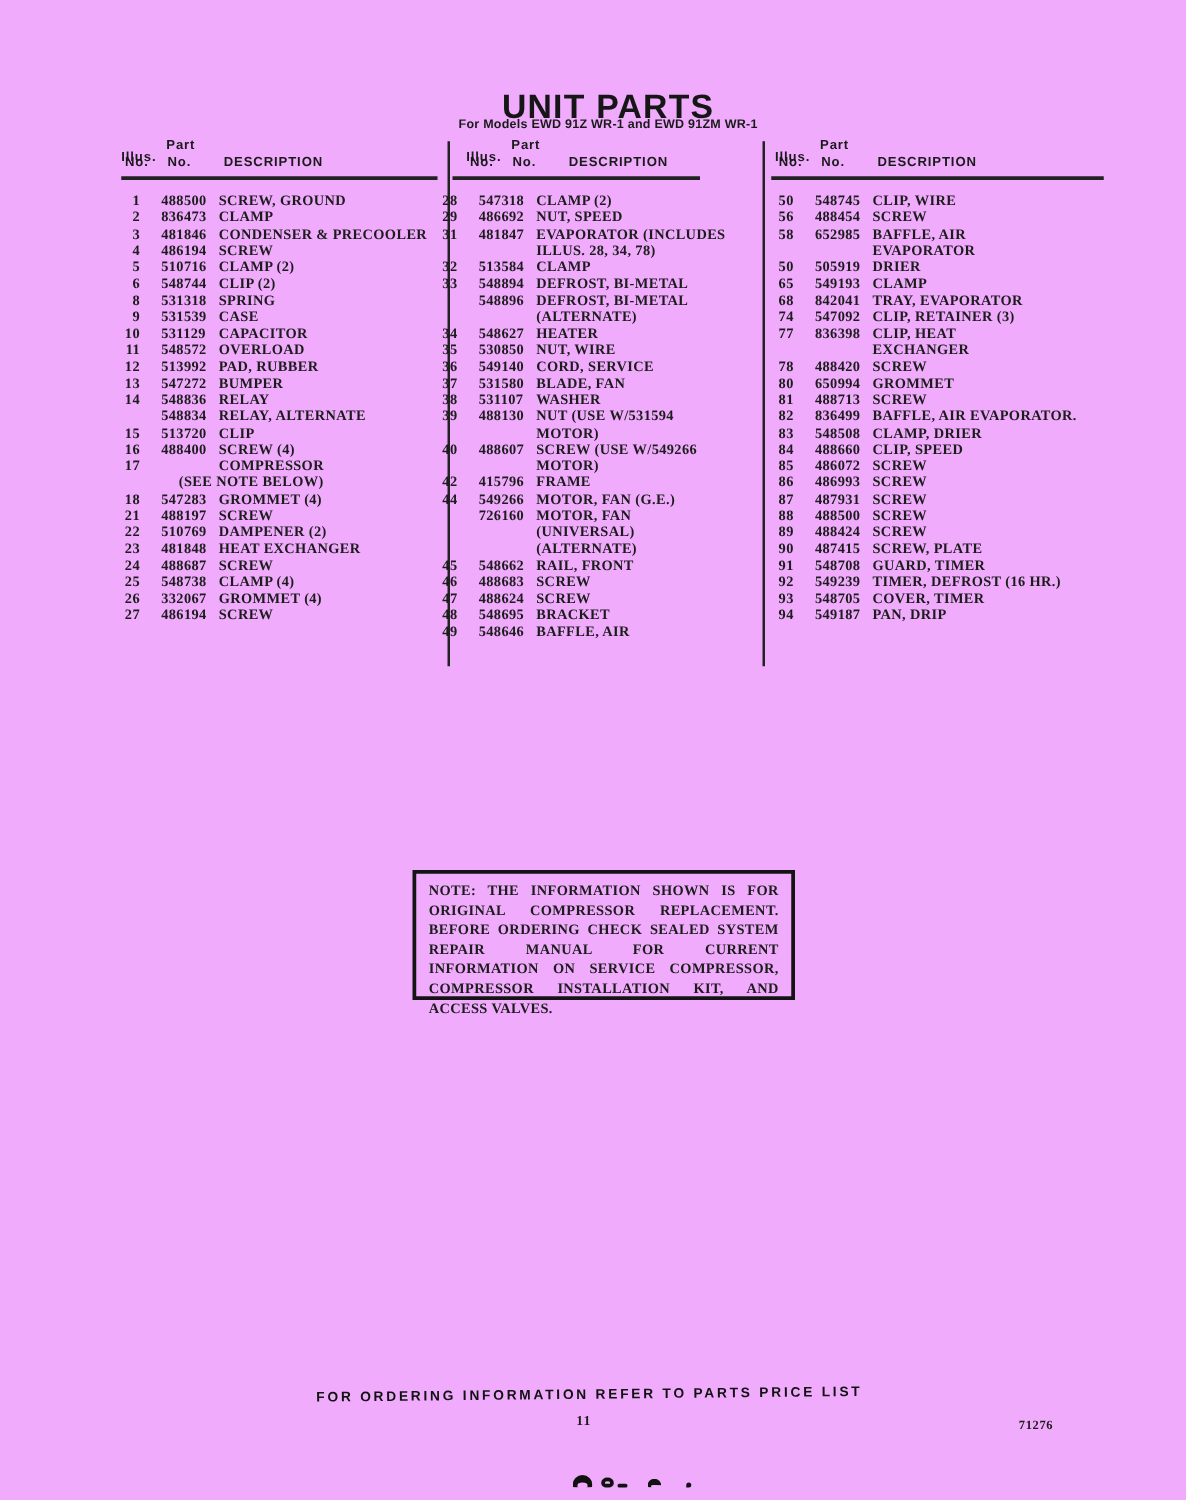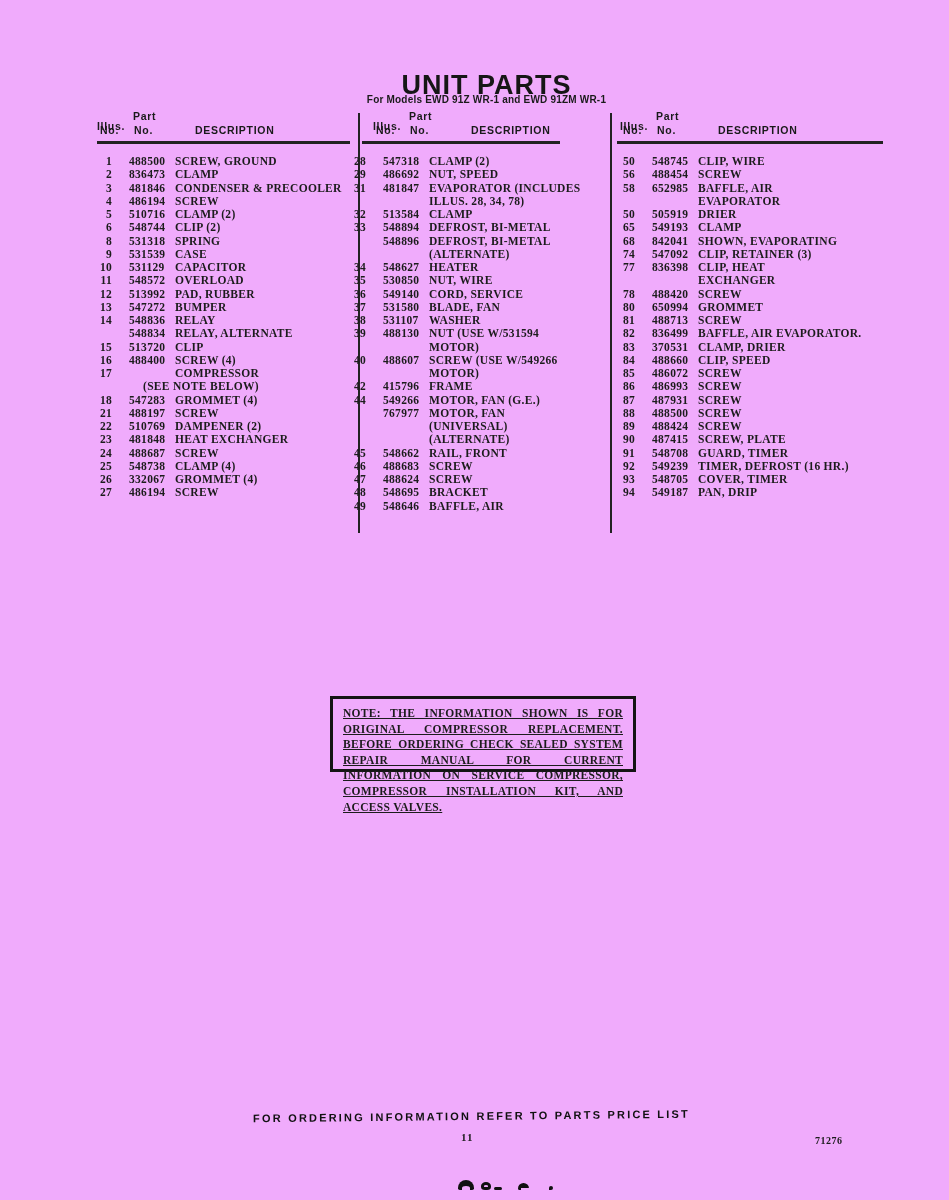--- a/index.html
+++ b/index.html
@@ -43,42 +43,41 @@
     color:#1a1a1a;line-height:14px;
   }
   .ch1{left:373px;}
   .ch0{left:97px;}
   .ch2{left:620px;}
   .col-header .r1, .col-header .r2{position:relative;height:14px;white-space:nowrap;}
   .h-illus{position:absolute;left:0;margin-top:10px;}
   .h-part{position:absolute;left:36px;}
   .h-no1{position:absolute;left:3px;}
   .h-no2{position:absolute;left:37px;}
-  .h-desc{position:absolute;left:98px;}
+  .h-desc{position:absolute;left:82px;}
   
   .rows{
     position:absolute;top:155px;
     font-size:11.5px;font-weight:bold;letter-spacing:0.3px;
     line-height:13.25px;
   }
   .rows0{left:97px;width:260px;}
   .rows1{left:351px;width:236px;}
   .rows2{left:620px;width:262px;}
   .prow{display:grid;grid-template-columns:24px 52px 1fr;white-space:nowrap;}
   .prow .illus{text-align:right;padding-right:9px;}
   .prow .part{padding-left:8px;}
   .prow .desc{padding-left:2px;}
   .prow .desc.indent-part{grid-column:2 / 4;padding-left:22px;}
   
   .note-box{
-    position:absolute;left:330px;top:696px;width:306px;height:76px;
+    position:absolute;left:330px;top:696px;width:306px;height:104px;
     border:3px solid #141414;
     box-sizing:border-box;
     padding:7px 10px 0 10px;
-    text-decoration:underline;
   }
   .note-box p{
     margin:0;
     font-size:11.5px;font-weight:bold;letter-spacing:0.3px;
     line-height:15.6px;
     text-align:justify;
   }
   
   .footer-line{
     position:absolute;left:253px;top:1110px;
@@ -379,21 +378,21 @@
         <span class="part">415796</span>
         <span class="desc">FRAME</span>
       </div>
       <div class="prow">
         <span class="illus">44</span>
         <span class="part">549266</span>
         <span class="desc">MOTOR, FAN (G.E.)</span>
       </div>
       <div class="prow">
         <span class="illus"></span>
-        <span class="part">767977</span>
+        <span class="part">726160</span>
         <span class="desc">MOTOR, FAN</span>
       </div>
       <div class="prow">
         <span class="illus"></span>
         <span class="part"></span>
         <span class="desc">(UNIVERSAL)</span>
       </div>
       <div class="prow">
         <span class="illus"></span>
         <span class="part"></span>
@@ -452,21 +451,21 @@
         <span class="desc">DRIER</span>
       </div>
       <div class="prow">
         <span class="illus">65</span>
         <span class="part">549193</span>
         <span class="desc">CLAMP</span>
       </div>
       <div class="prow">
         <span class="illus">68</span>
         <span class="part">842041</span>
-        <span class="desc">SHOWN, EVAPORATING</span>
+        <span class="desc">TRAY, EVAPORATOR</span>
       </div>
       <div class="prow">
         <span class="illus">74</span>
         <span class="part">547092</span>
         <span class="desc">CLIP, RETAINER (3)</span>
       </div>
       <div class="prow">
         <span class="illus">77</span>
         <span class="part">836398</span>
         <span class="desc">CLIP, HEAT</span>
@@ -491,21 +490,21 @@
         <span class="part">488713</span>
         <span class="desc">SCREW</span>
       </div>
       <div class="prow">
         <span class="illus">82</span>
         <span class="part">836499</span>
         <span class="desc">BAFFLE, AIR EVAPORATOR.</span>
       </div>
       <div class="prow">
         <span class="illus">83</span>
-        <span class="part">370531</span>
+        <span class="part">548508</span>
         <span class="desc">CLAMP, DRIER</span>
       </div>
       <div class="prow">
         <span class="illus">84</span>
         <span class="part">488660</span>
         <span class="desc">CLIP, SPEED</span>
       </div>
       <div class="prow">
         <span class="illus">85</span>
         <span class="part">486072</span>

